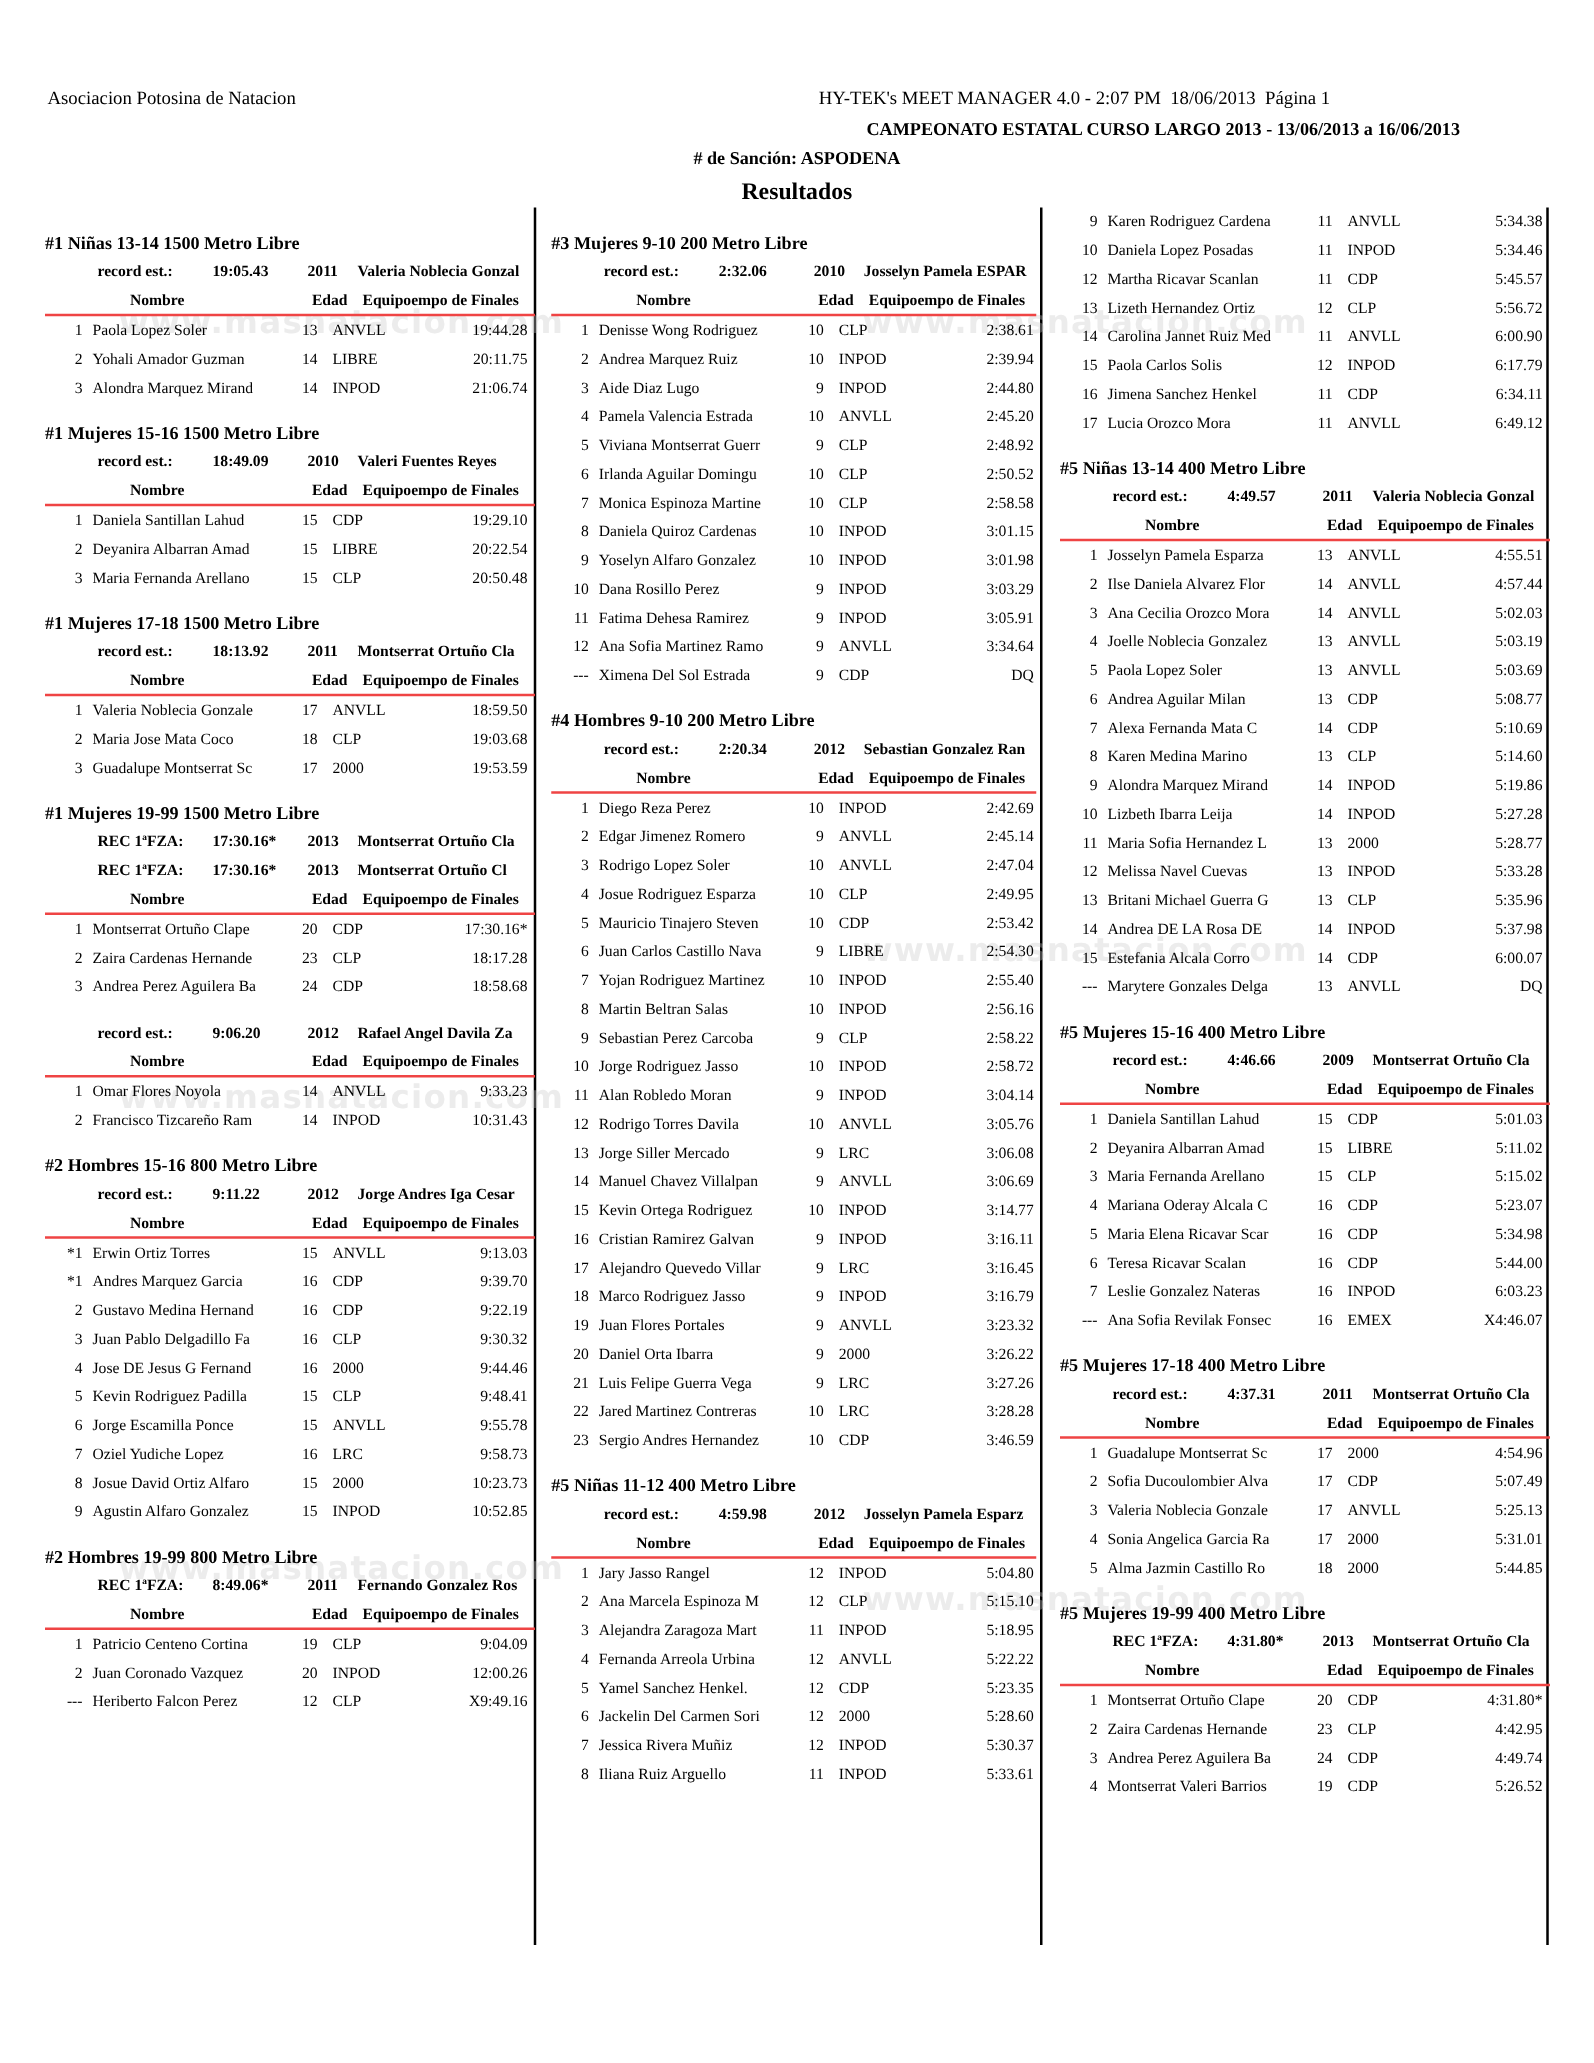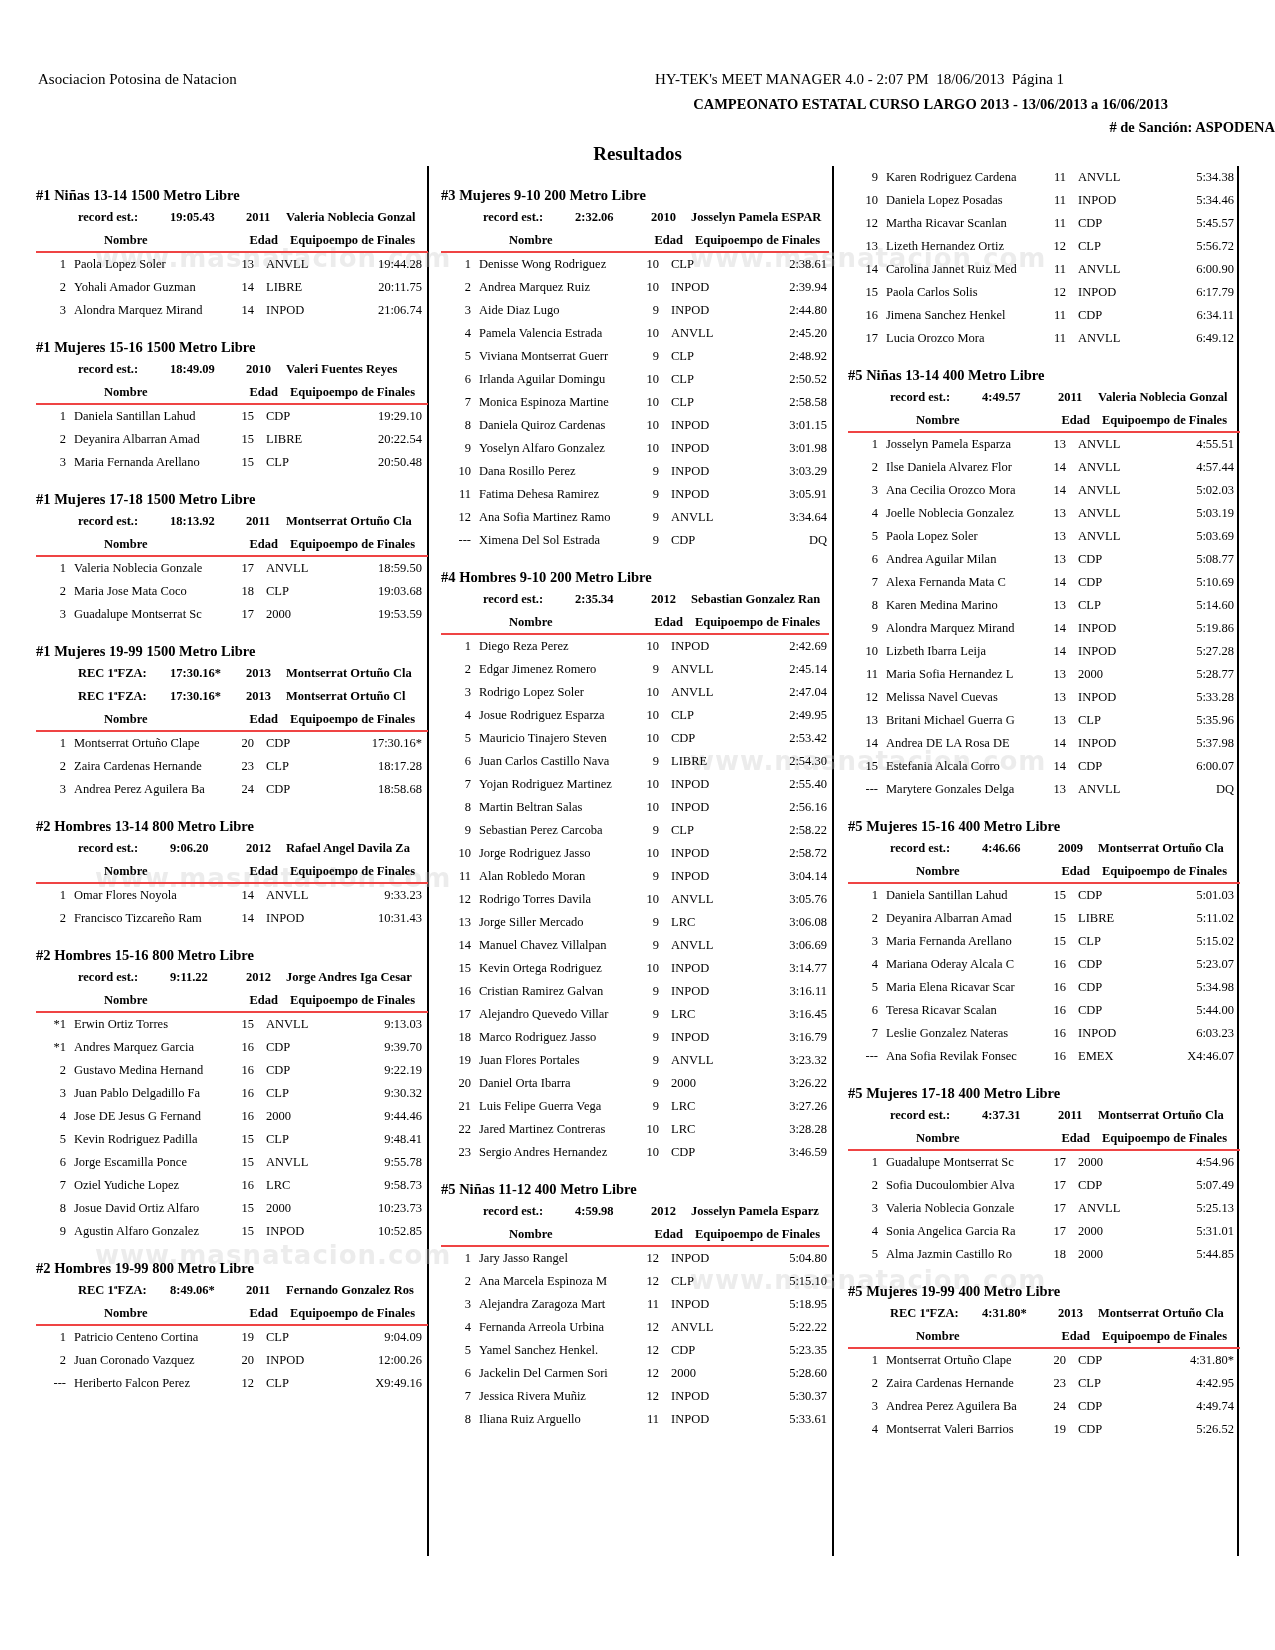--- a/index.html
+++ b/index.html
@@ -1,21 +1,21 @@
 <!DOCTYPE html>
 <html><head>
 <meta charset="utf-8">
 <style>
   html, body { margin: 0; padding: 0; background: #ffffff; }
   body { width: 1275px; height: 1650px; position: relative; overflow: hidden;
          font-family: "Liberation Serif", "DejaVu Serif", serif; color: #000; }
   .hdr-left { position: absolute; left: 38px; top: 71px; font-size: 15px; }
   .hdr-right { position: absolute; left: 655px; top: 71px; font-size: 15px; white-space: pre; }
   .hdr-title { position: absolute; left: 0; width: 1168px; top: 96px; text-align: right; font-weight: bold; font-size: 14.5px; }
-  .hdr-sanc { position: absolute; left: 0; width: 1275px; top: 119px; text-align: right; font-weight: bold; font-size: 14.5px; }
+  .hdr-sanc { position: absolute; left: 0; width: 1275px; top: 119px; text-align: center; font-weight: bold; font-size: 14.5px; }
   .hdr-res { position: absolute; left: 0; width: 1275px; top: 143px; text-align: center; font-weight: bold; font-size: 19px; }
   .vline { position: absolute; width: 2px; background: #000; }
   .col { position: absolute; top: 0; }
   .col1 { left: 36px; width: 392px; top: 184px; }
   .col2 { left: 441px; width: 388px; top: 184px; }
   .col3 { left: 848px; width: 392px; top: 166px; }
   .event { margin-bottom: 14px; }
   .ev-title { font-weight: bold; font-size: 14.5px; height: 22px; line-height: 22px; white-space: nowrap; }
   .rec { font-weight: bold; font-size: 12.5px; height: 23px; line-height: 23px; white-space: nowrap; padding-left: 42px; }
   .rec span { display: inline-block; }
@@ -85,21 +85,20 @@
     <div class="event">
       <div class="ev-title">#1  Mujeres 19-99 1500 Metro Libre</div>
       <div class="rec"><span class="rl">REC 1ªFZA:</span><span class="rt">17:30.16*</span><span class="ry">2013</span><span class="rh">Montserrat Ortuño Cla</span></div>
       <div class="rec"><span class="rl">REC 1ªFZA:</span><span class="rt">17:30.16*</span><span class="ry">2013</span><span class="rh">Montserrat Ortuño Cl</span></div>
       <div class="thead"><span class="c-place"></span><span class="c-name">Nombre</span><span class="c-age">Edad</span><span class="c-team">Equipoempo de Finales</span></div>
       <div class="row"><span class="c-place">1</span><span class="c-name">Montserrat Ortuño  Clape</span><span class="c-age">20</span><span class="c-team">CDP</span><span class="c-time">17:30.16*</span></div>
       <div class="row"><span class="c-place">2</span><span class="c-name">Zaira Cardenas Hernande</span><span class="c-age">23</span><span class="c-team">CLP</span><span class="c-time">18:17.28</span></div>
       <div class="row"><span class="c-place">3</span><span class="c-name">Andrea Perez Aguilera Ba</span><span class="c-age">24</span><span class="c-team">CDP</span><span class="c-time">18:58.68</span></div>
     </div>
     <div class="event">
-      <div class="ev-title">#2  Hombres 13-14 800 Metro Libre</div>
       <div class="rec"><span class="rl">record est.:</span><span class="rt">9:06.20</span><span class="ry">2012</span><span class="rh">Rafael Angel Davila Za</span></div>
       <div class="thead"><span class="c-place"></span><span class="c-name">Nombre</span><span class="c-age">Edad</span><span class="c-team">Equipoempo de Finales</span></div>
       <div class="row"><span class="c-place">1</span><span class="c-name">Omar Flores Noyola</span><span class="c-age">14</span><span class="c-team">ANVLL</span><span class="c-time">9:33.23</span></div>
       <div class="row"><span class="c-place">2</span><span class="c-name">Francisco Tizcareño Ram</span><span class="c-age">14</span><span class="c-team">INPOD</span><span class="c-time">10:31.43</span></div>
     </div>
     <div class="event">
       <div class="ev-title">#2  Hombres 15-16 800 Metro Libre</div>
       <div class="rec"><span class="rl">record est.:</span><span class="rt">9:11.22</span><span class="ry">2012</span><span class="rh">Jorge Andres Iga Cesar</span></div>
       <div class="thead"><span class="c-place"></span><span class="c-name">Nombre</span><span class="c-age">Edad</span><span class="c-team">Equipoempo de Finales</span></div>
       <div class="row"><span class="c-place">*1</span><span class="c-name">Erwin Ortiz Torres</span><span class="c-age">15</span><span class="c-team">ANVLL</span><span class="c-time">9:13.03</span></div>
@@ -136,21 +135,21 @@
       <div class="row"><span class="c-place">7</span><span class="c-name">Monica Espinoza Martine</span><span class="c-age">10</span><span class="c-team">CLP</span><span class="c-time">2:58.58</span></div>
       <div class="row"><span class="c-place">8</span><span class="c-name">Daniela Quiroz Cardenas</span><span class="c-age">10</span><span class="c-team">INPOD</span><span class="c-time">3:01.15</span></div>
       <div class="row"><span class="c-place">9</span><span class="c-name">Yoselyn Alfaro Gonzalez</span><span class="c-age">10</span><span class="c-team">INPOD</span><span class="c-time">3:01.98</span></div>
       <div class="row"><span class="c-place">10</span><span class="c-name">Dana Rosillo Perez</span><span class="c-age">9</span><span class="c-team">INPOD</span><span class="c-time">3:03.29</span></div>
       <div class="row"><span class="c-place">11</span><span class="c-name">Fatima Dehesa Ramirez</span><span class="c-age">9</span><span class="c-team">INPOD</span><span class="c-time">3:05.91</span></div>
       <div class="row"><span class="c-place">12</span><span class="c-name">Ana Sofia Martinez Ramo</span><span class="c-age">9</span><span class="c-team">ANVLL</span><span class="c-time">3:34.64</span></div>
       <div class="row"><span class="c-place">---</span><span class="c-name">Ximena Del Sol Estrada</span><span class="c-age">9</span><span class="c-team">CDP</span><span class="c-time">DQ</span></div>
     </div>
     <div class="event">
       <div class="ev-title">#4  Hombres 9-10 200 Metro Libre</div>
-      <div class="rec"><span class="rl">record est.:</span><span class="rt">2:35.34</span><span class="ry">2012</span><span class="rh">Sebastian Gonzalez Ran</span></div>
+      <div class="rec"><span class="rl">record est.:</span><span class="rt">2:20.34</span><span class="ry">2012</span><span class="rh">Sebastian Gonzalez Ran</span></div>
       <div class="thead"><span class="c-place"></span><span class="c-name">Nombre</span><span class="c-age">Edad</span><span class="c-team">Equipoempo de Finales</span></div>
       <div class="row"><span class="c-place">1</span><span class="c-name">Diego Reza Perez</span><span class="c-age">10</span><span class="c-team">INPOD</span><span class="c-time">2:42.69</span></div>
       <div class="row"><span class="c-place">2</span><span class="c-name">Edgar Jimenez Romero</span><span class="c-age">9</span><span class="c-team">ANVLL</span><span class="c-time">2:45.14</span></div>
       <div class="row"><span class="c-place">3</span><span class="c-name">Rodrigo Lopez Soler</span><span class="c-age">10</span><span class="c-team">ANVLL</span><span class="c-time">2:47.04</span></div>
       <div class="row"><span class="c-place">4</span><span class="c-name">Josue Rodriguez Esparza</span><span class="c-age">10</span><span class="c-team">CLP</span><span class="c-time">2:49.95</span></div>
       <div class="row"><span class="c-place">5</span><span class="c-name">Mauricio Tinajero Steven</span><span class="c-age">10</span><span class="c-team">CDP</span><span class="c-time">2:53.42</span></div>
       <div class="row"><span class="c-place">6</span><span class="c-name">Juan Carlos Castillo Nava</span><span class="c-age">9</span><span class="c-team">LIBRE</span><span class="c-time">2:54.30</span></div>
       <div class="row"><span class="c-place">7</span><span class="c-name">Yojan Rodriguez Martinez</span><span class="c-age">10</span><span class="c-team">INPOD</span><span class="c-time">2:55.40</span></div>
       <div class="row"><span class="c-place">8</span><span class="c-name">Martin Beltran Salas</span><span class="c-age">10</span><span class="c-team">INPOD</span><span class="c-time">2:56.16</span></div>
       <div class="row"><span class="c-place">9</span><span class="c-name">Sebastian Perez Carcoba</span><span class="c-age">9</span><span class="c-team">CLP</span><span class="c-time">2:58.22</span></div>

